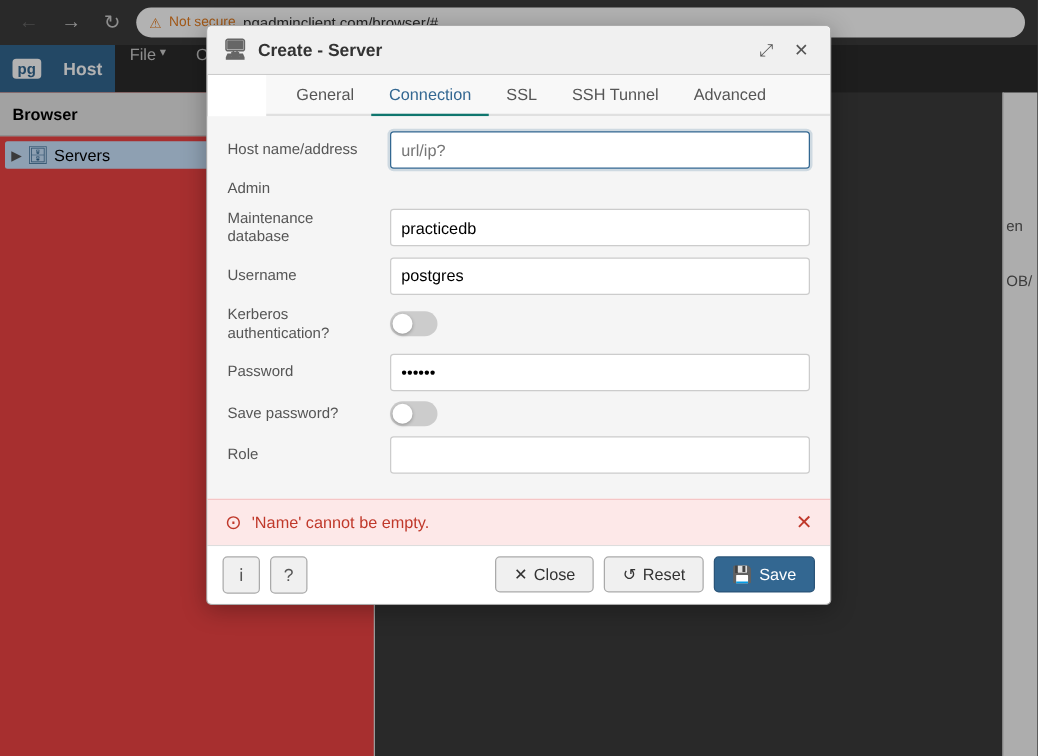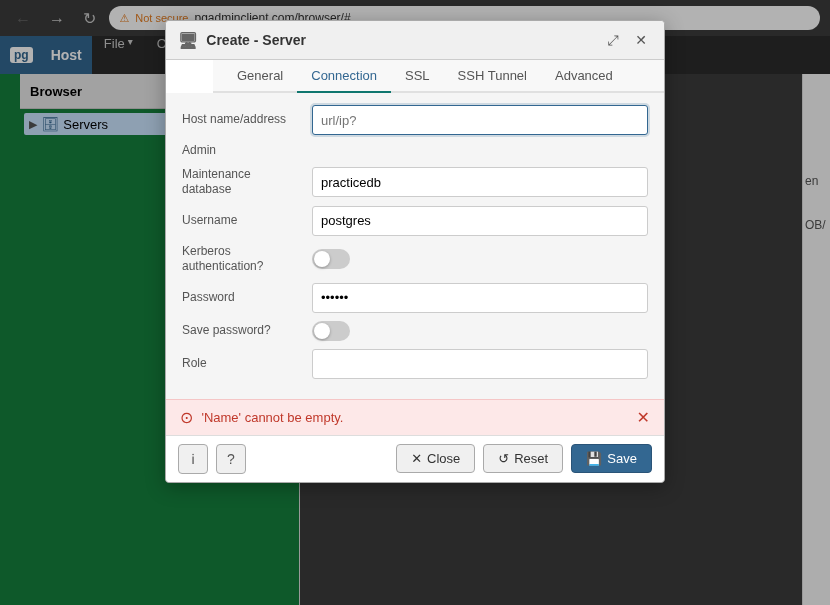--- a/index.html
+++ b/index.html
@@ -88,24 +88,23 @@
 
     
     .main-area {
       display: flex;
       height: calc(605px - 74px);
     }
 
     
     .sidebar {
       width: 300px;
-      background: #15803d;
+      background: #ef4444;
       border-right: 1px solid #ddd;
       position: relative;
-      padding-left: 20px;
     }
     .sidebar-header {
       background: #e8e8e8;
       padding: 6px 10px;
       font-weight: 600;
       font-size: 13px;
       display: flex;
       align-items: center;
       justify-content: space-between;
       border-bottom: 1px solid #ccc;

